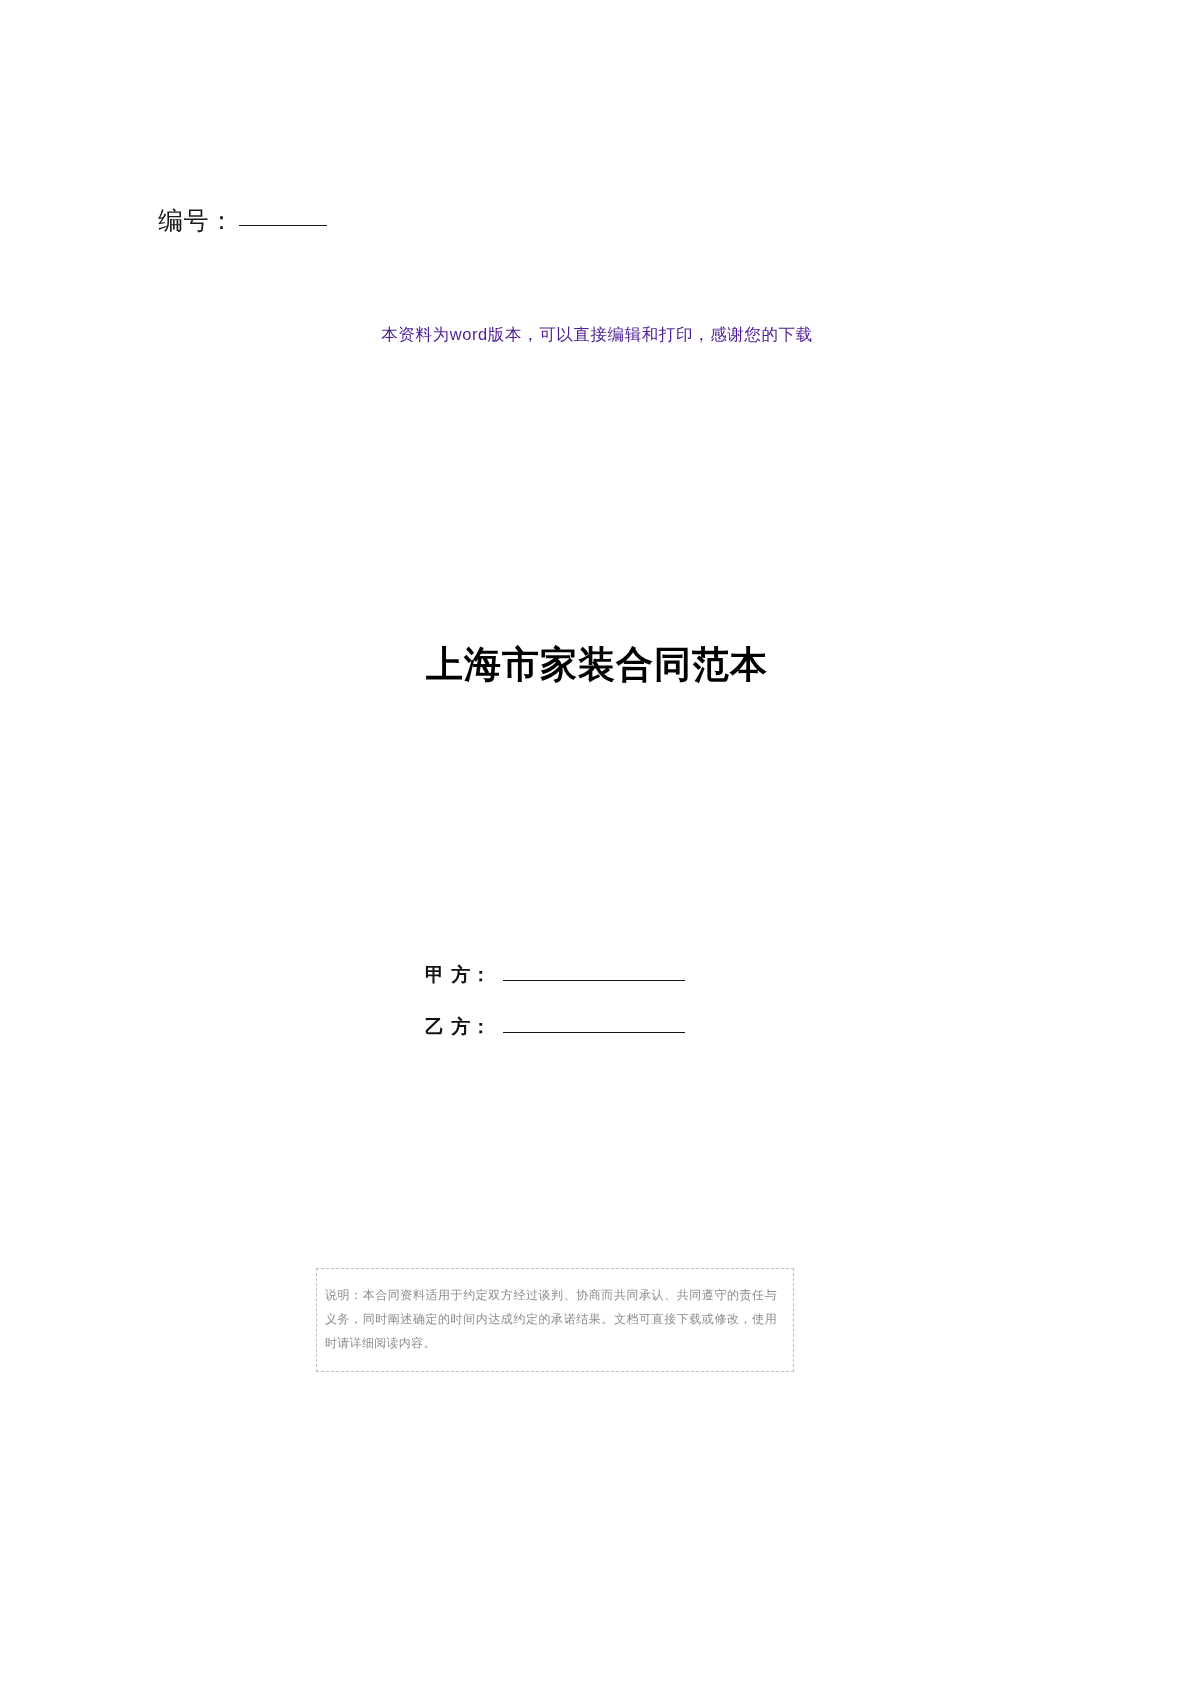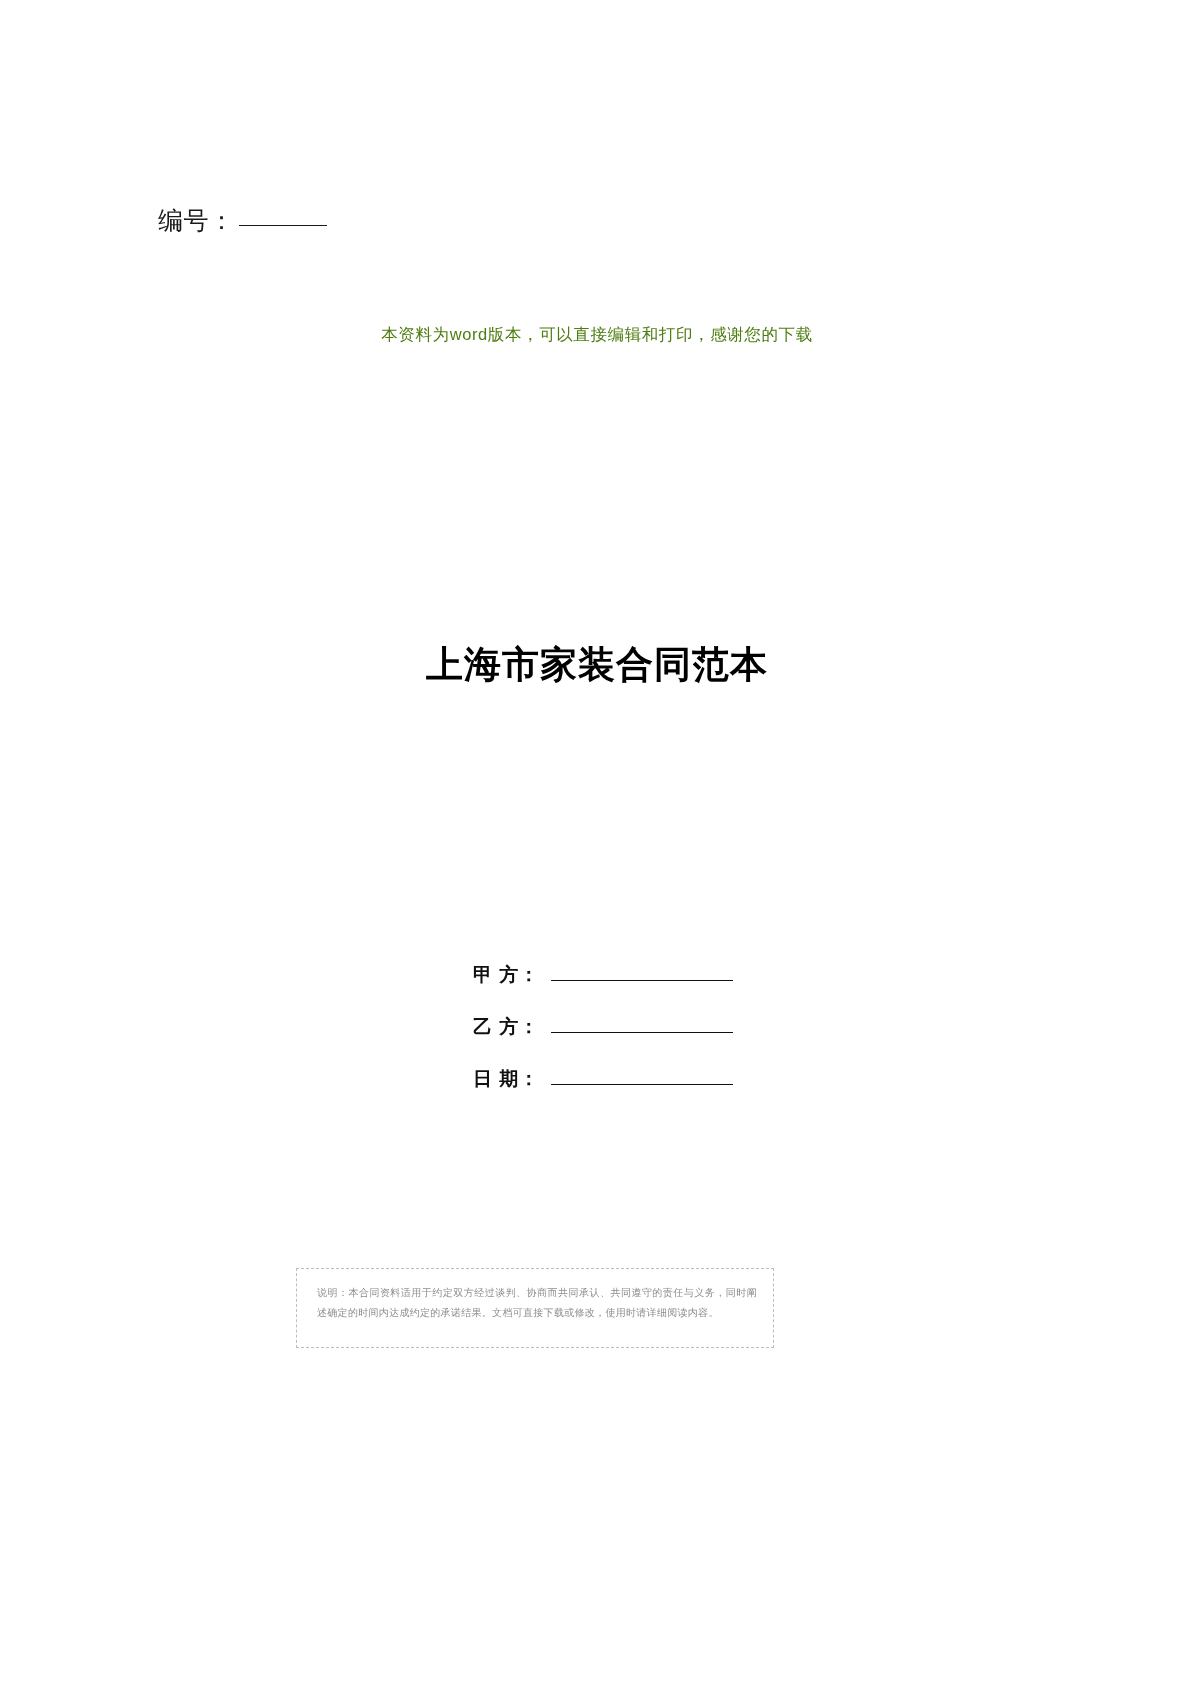--- a/index.html
+++ b/index.html
@@ -43,21 +43,21 @@
 
   
   .notice-line {
     position: absolute;
     left: 0;
     right: 0;
     top: 324px;
     text-align: center;
     font-family: "Liberation Sans", sans-serif;
     font-size: 16.5px;
-    color: #4d7c0f;
+    color: #4c1d95;
     letter-spacing: 0.6px;
   }
 
   
   .doc-title {
     position: absolute;
     left: 0;
     right: 0;
     top: 592px;
     text-align: center;
@@ -83,42 +83,41 @@
     font-size: 19px;
     font-weight: bold;
     letter-spacing: 1px;
     color: #111111;
     margin-bottom: 26px;
     white-space: nowrap;
   }
   .field-label {
     min-width: 76px;
     display: inline-block;
-    margin-left: 48px;
   }
   .field-blank {
     display: inline-block;
     width: 182px;
     border-bottom: 1.4px solid #111111;
     height: 13px;
     margin-left: 2px;
   }
 
   
   .note-box {
     position: absolute;
-    left: 296px;
+    left: 316px;
     top: 1268px;
     width: 478px;
     min-height: 80px;
     border: 1px dashed #bdbdbd;
-    padding: 14px 16px 16px 20px;
+    padding: 14px 16px 16px 8px;
     box-sizing: border-box;
     font-family: "Liberation Sans", sans-serif;
-    font-size: 10px;
+    font-size: 12px;
     line-height: 2.0;
     color: #8d8d8d;
     letter-spacing: 0.3px;
     text-align: justify;
   }
 </style>
 </head>
 <body>
 
 <div class="page">
@@ -133,21 +132,17 @@
 
   <div class="fields">
     <div class="field-row">
       <span class="field-label">甲  方：</span>
       <span class="field-blank"></span>
     </div>
     <div class="field-row">
       <span class="field-label">乙  方：</span>
       <span class="field-blank"></span>
     </div>
-    <div class="field-row">
-      <span class="field-label">日  期：</span>
-      <span class="field-blank"></span>
-    </div>
   </div>
 
   <div class="note-box">说明：本合同资料适用于约定双方经过谈判、协商而共同承认、共同遵守的责任与义务，同时阐述确定的时间内达成约定的承诺结果。文档可直接下载或修改，使用时请详细阅读内容。</div>
 
 </div>
 
 </body></html>

